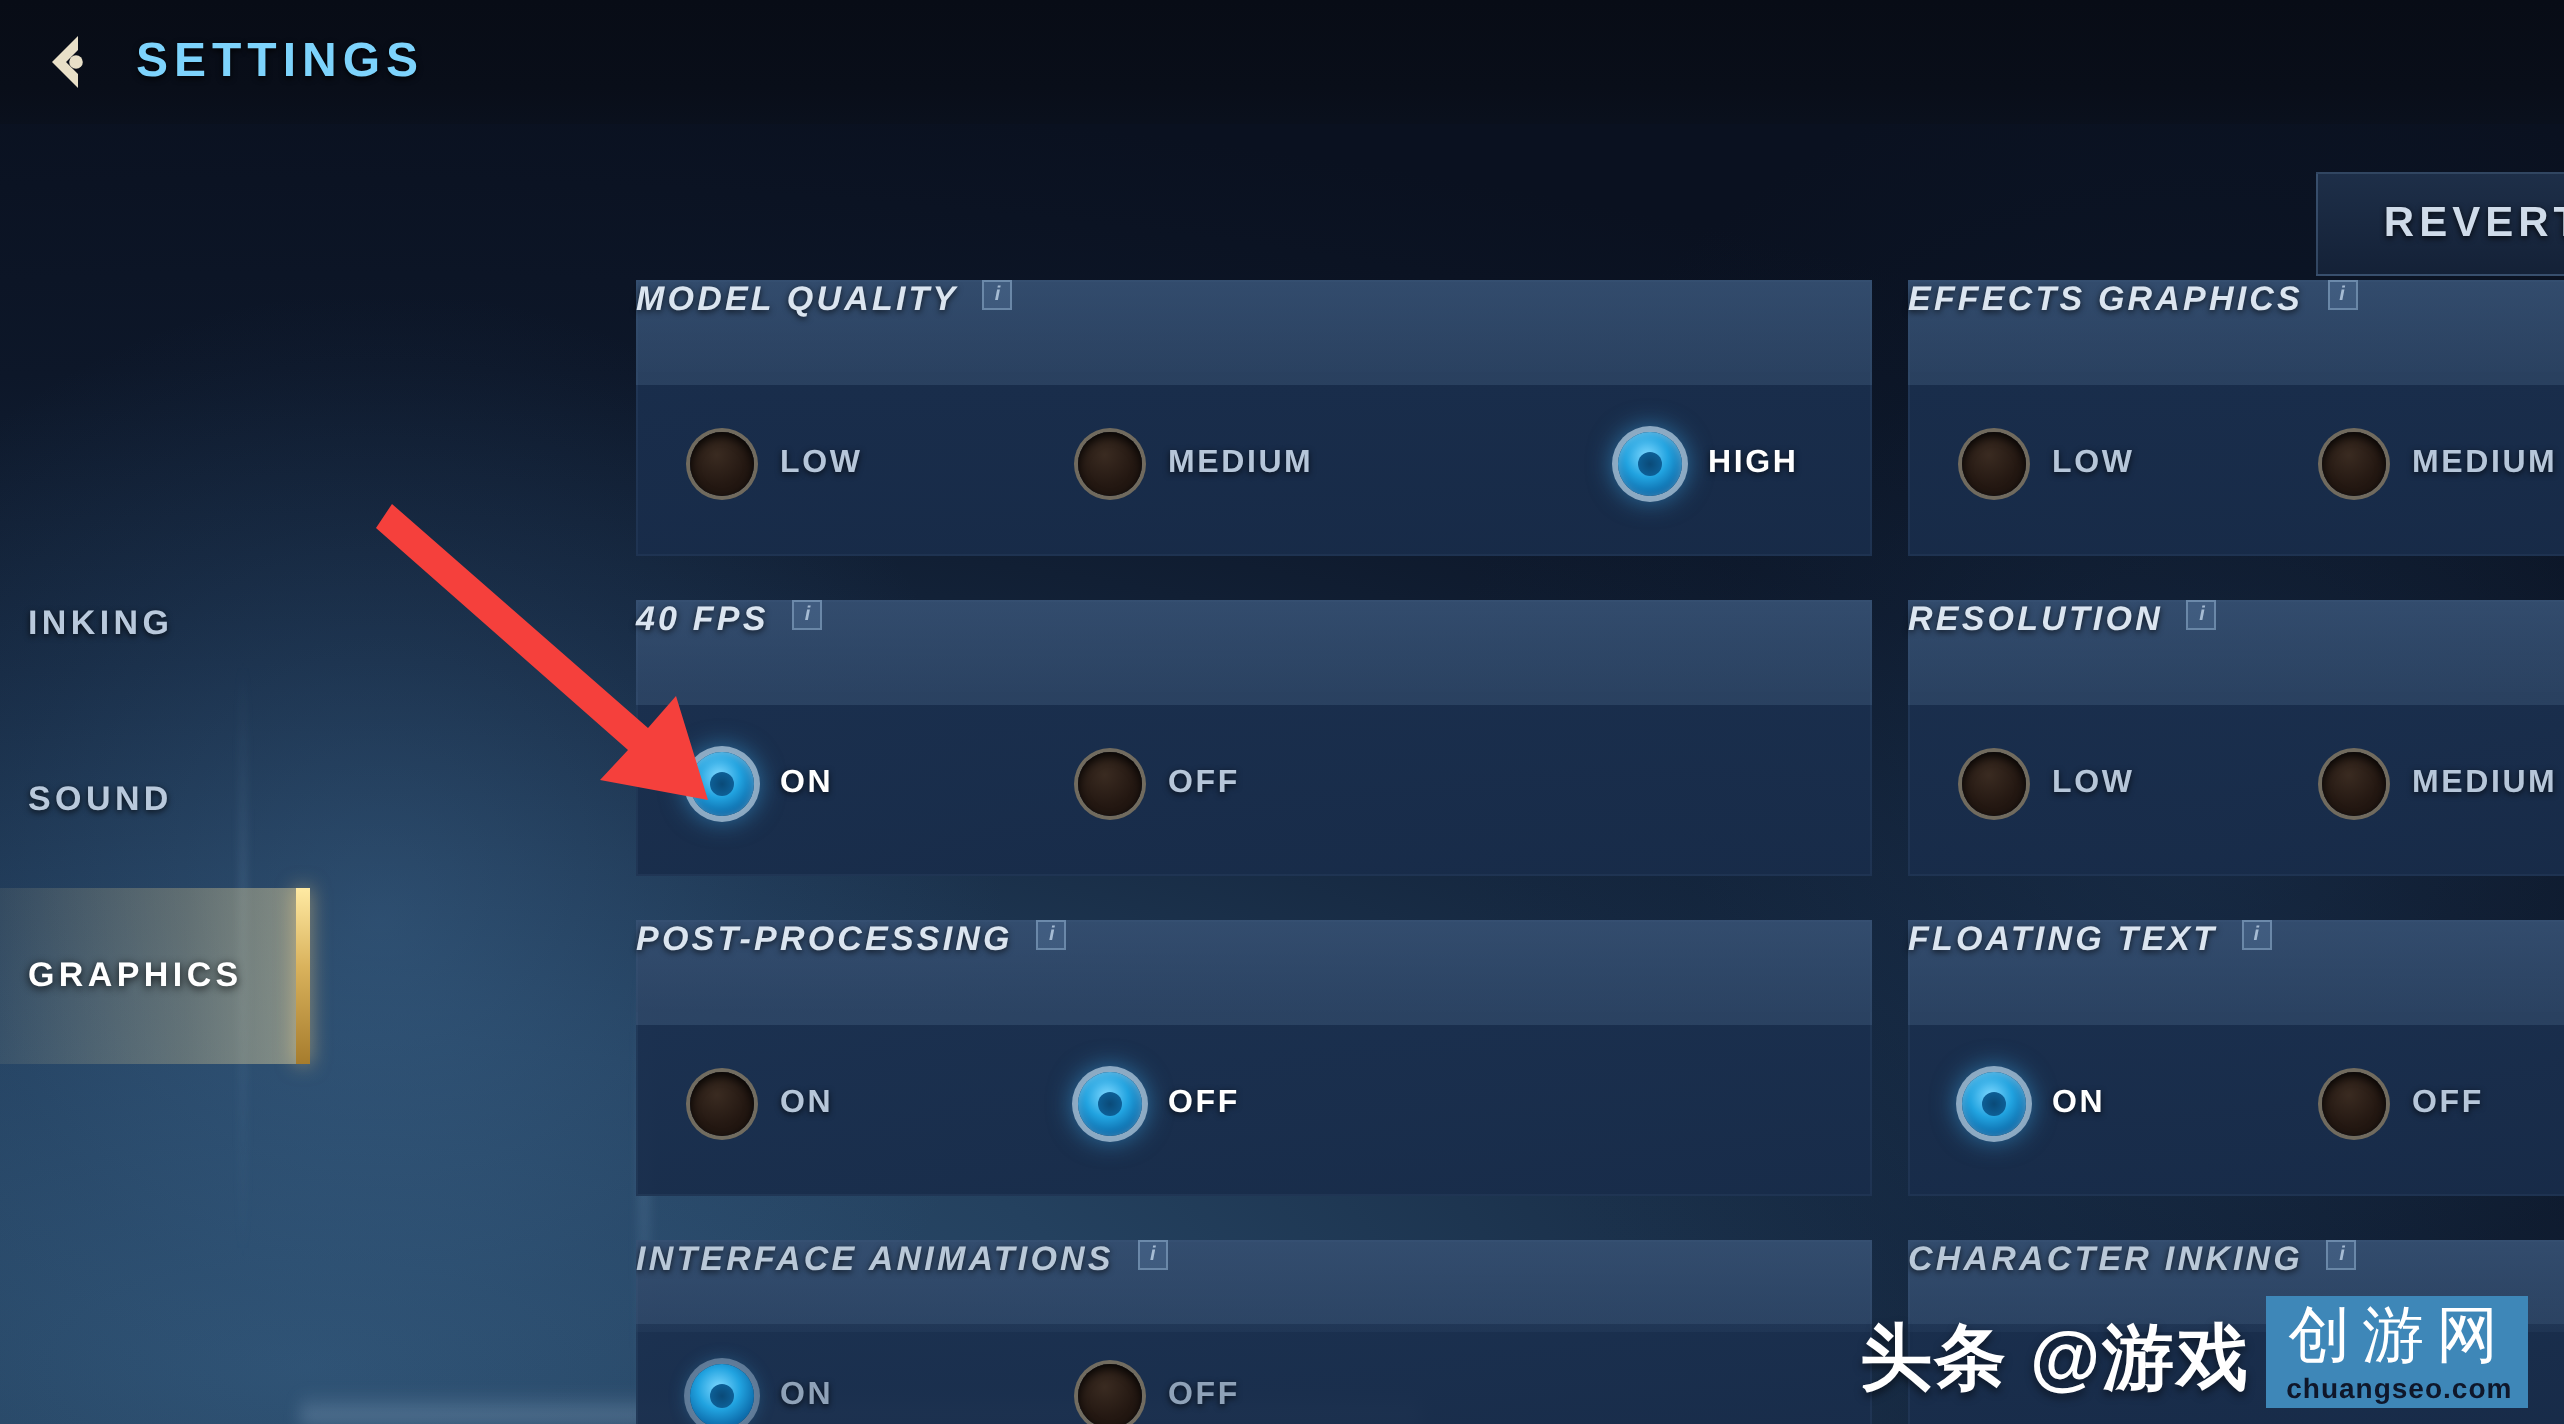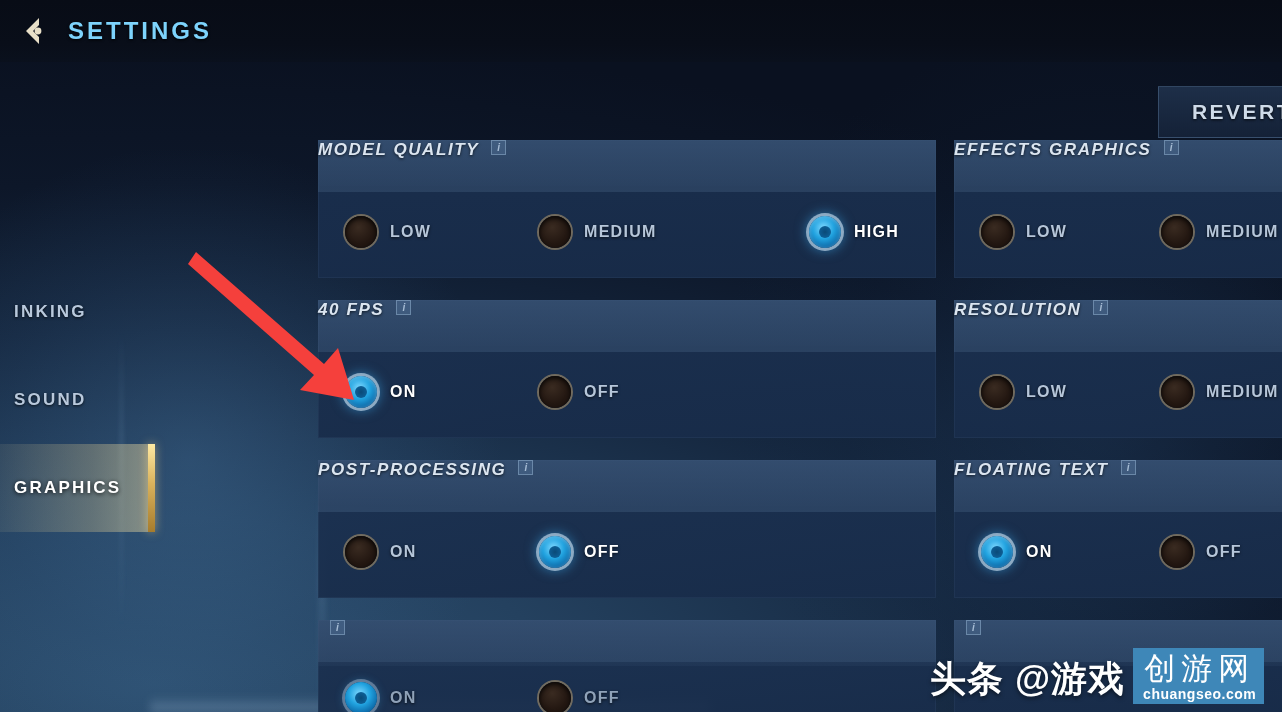--- a/index.html
+++ b/index.html
@@ -183,21 +183,21 @@
     margin-left:-10px; height:56px; padding:2px 8px 0 10px;
     background:#3e87b8;
     display:flex; flex-direction:column; align-items:center; justify-content:center;
   }
   #watermark .wm-badge .b1 {
     font-family:"DejaVu Serif", serif;
     font-size:31px; font-weight:normal; color:#ffffff;
     letter-spacing:6px; line-height:1; white-space:nowrap;
   }
   #watermark .wm-badge .b2 {
-    font-size:14px; font-weight:bold; color:#ffffff;
+    font-size:14px; font-weight:bold; color:#0f172a;
     letter-spacing:0.5px; line-height:1; margin-top:3px; white-space:nowrap;
   }
 </style>
 </head>
 <body>
 
 <div id="backdrop">
   <div class="bg-base"></div>
   <div class="bg-glow-r"></div>
   <div class="bg-glow-l"></div>
@@ -340,35 +340,37 @@
           <span class="radio off"></span>
           <span class="lbl">OFF</span>
         </div>
       </div>
     </div>
   </div>
 
   <div class="card-row cut">
     <div class="card">
       <div class="card-head">
+        <span class="card-title">INTERFACE ANIMATIONS</span>
         <span class="info-icon">i</span>
       </div>
       <div class="card-body">
         <div class="opt selected">
           <span class="radio on"></span>
           <span class="lbl">ON</span>
         </div>
         <div class="opt">
           <span class="radio off"></span>
           <span class="lbl">OFF</span>
         </div>
       </div>
     </div>
     <div class="card narrow">
       <div class="card-head">
+        <span class="card-title">CHARACTER INKING</span>
         <span class="info-icon">i</span>
       </div>
       <div class="card-body"></div>
     </div>
   </div>
 
 </div>
 
 <svg id="red-arrow" viewBox="0 0 190 170">
   <path d="M10 8 L138 120 L152 104 L168 156 L114 146 L128 131 L2 20 Z" fill="#f5403c"></path>

